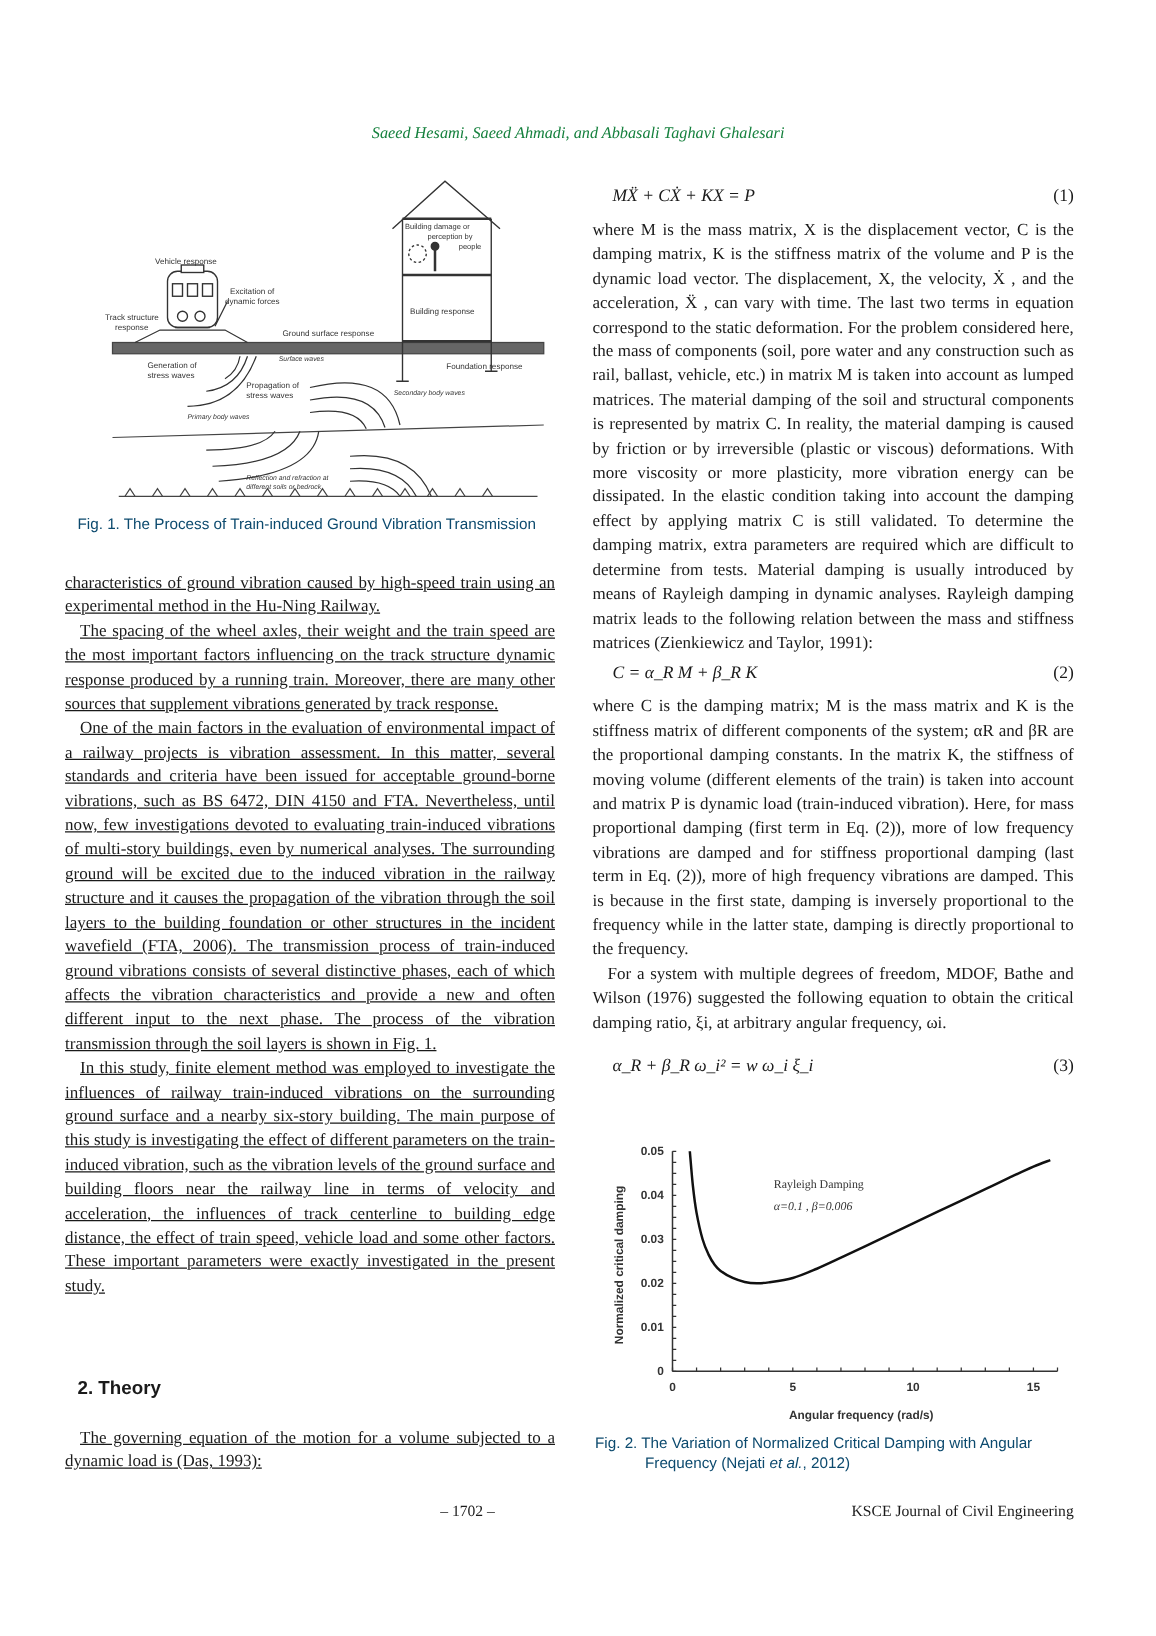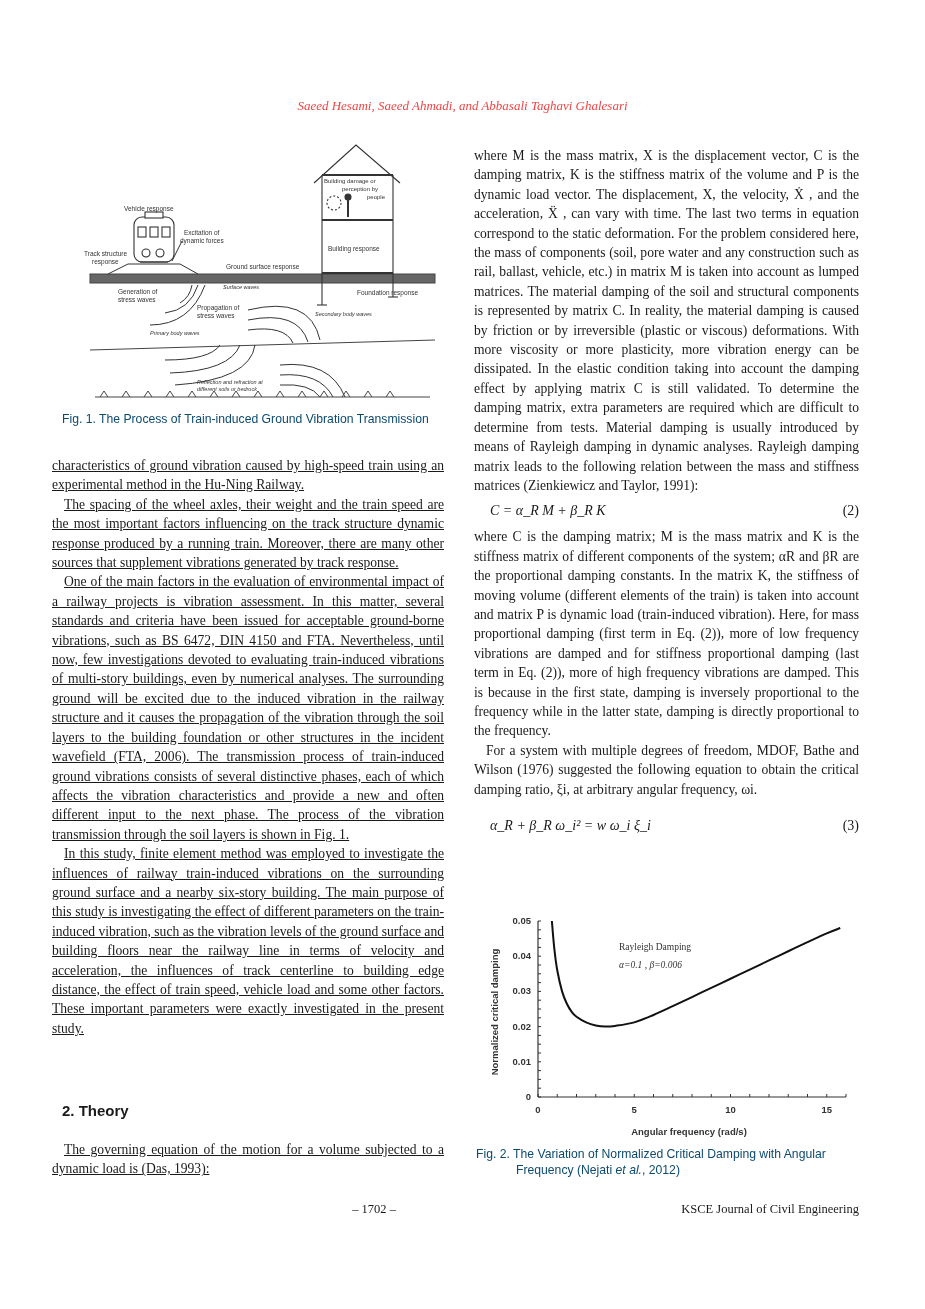--- a/index.html
+++ b/index.html
@@ -1,19 +1,19 @@
 <!DOCTYPE html>
 <html><head>
 <meta charset="utf-8">
 <style>
   html, body { margin:0; padding:0; background:#ffffff; }
   body { width:925px; height:1309px; position:relative; overflow:hidden; color:#1a1a1a;
          font-family:"Liberation Serif", serif; }
   .running-head { position:absolute; top:98px; left:0; width:925px; text-align:center;
-                  font-style:italic; font-size:13px; color:#ef4444; }
+                  font-style:italic; font-size:13px; color:#15803d; }
   .col { position:absolute; width:392px; font-size:13.6px; line-height:19.4px; text-align:justify; }
   .col-left { left:52px;text-decoration:underline; }
   .col-right { left:474px; width:385px; }
   p { margin:0; }
   p.indent { text-indent:12px; }
   .eq { position:relative; height:22px; font-style:italic; font-size:14px; margin:0 0 6px 0; }
   .eq .lhs { position:absolute; left:16px; top:2px; }
   .eq .num { position:absolute; right:0; top:2px; font-style:normal; }
   .caption { font-family:"Liberation Sans", sans-serif; font-size:12.2px; line-height:16px; color:#0c4a6e;
              padding-left:40px; text-indent:-40px; text-align:left; }
@@ -135,20 +135,24 @@
   <p class="indent">The spacing of the wheel axles, their weight and the train speed are the most important factors influencing on the track structure dynamic response produced by a running train. Moreover, there are many other sources that supplement vibrations generated by track response.</p>
   <p class="indent">One of the main factors in the evaluation of environmental impact of a railway projects is vibration assessment. In this matter, several standards and criteria have been issued for acceptable ground-borne vibrations, such as BS 6472, DIN 4150 and FTA. Nevertheless, until now, few investigations devoted to evaluating train-induced vibrations of multi-story buildings, even by numerical analyses. The surrounding ground will be excited due to the induced vibration in the railway structure and it causes the propagation of the vibration through the soil layers to the building foundation or other structures in the incident wavefield (FTA, 2006). The transmission process of train-induced ground vibrations consists of several distinctive phases, each of which affects the vibration characteristics and provide a new and often different input to the next phase. The process of the vibration transmission through the soil layers is shown in Fig. 1.</p>
   <p class="indent">In this study, finite element method was employed to investigate the influences of railway train-induced vibrations on the surrounding ground surface and a nearby six-story building. The main purpose of this study is investigating the effect of different parameters on the train-induced vibration, such as the vibration levels of the ground surface and building floors near the railway line in terms of velocity and acceleration, the influences of track centerline to building edge distance, the effect of train speed, vehicle load and some other factors. These important parameters were exactly investigated in the present study.</p>
 </div>
 <div style="position:absolute; left:62px; top:1102px;" class="section-title">2. Theory</div>
 <div class="col col-left" style="top:1140px;">
   <p class="indent">The governing equation of the motion for a volume subjected to a dynamic load is (Das, 1993):</p>
 </div>
 
 <div class="col col-right" style="top:146px;">
+  <div class="eq">
+    <span class="lhs">MẌ + CẊ + KX = P</span>
+    <span class="num">(1)</span>
+  </div>
   <p>where M is the mass matrix, X is the displacement vector, C is the damping matrix, K is the stiffness matrix of the volume and P is the dynamic load vector. The displacement, X, the velocity, Ẋ , and the acceleration, Ẍ , can vary with time. The last two terms in equation correspond to the static deformation. For the problem considered here, the mass of components (soil, pore water and any construction such as rail, ballast, vehicle, etc.) in matrix M is taken into account as lumped matrices. The material damping of the soil and structural components is represented by matrix C. In reality, the material damping is caused by friction or by irreversible (plastic or viscous) deformations. With more viscosity or more plasticity, more vibration energy can be dissipated. In the elastic condition taking into account the damping effect by applying matrix C is still validated. To determine the damping matrix, extra parameters are required which are difficult to determine from tests. Material damping is usually introduced by means of Rayleigh damping in dynamic analyses. Rayleigh damping matrix leads to the following relation between the mass and stiffness matrices (Zienkiewicz and Taylor, 1991):</p>
   <div class="eq" style="margin-top:4px;">
     <span class="lhs">C = α_R M + β_R K</span>
     <span class="num">(2)</span>
   </div>
   <p>where C is the damping matrix; M is the mass matrix and K is the stiffness matrix of different components of the system; αR and βR are the proportional damping constants. In the matrix K, the stiffness of moving volume (different elements of the train) is taken into account and matrix P is dynamic load (train-induced vibration). Here, for mass proportional damping (first term in Eq. (2)), more of low frequency vibrations are damped and for stiffness proportional damping (last term in Eq. (2)), more of high frequency vibrations are damped. This is because in the first state, damping is inversely proportional to the frequency while in the latter state, damping is directly proportional to the frequency.</p>
   <p class="indent">For a system with multiple degrees of freedom, MDOF, Bathe and Wilson (1976) suggested the following equation to obtain the critical damping ratio, ξi, at arbitrary angular frequency, ωi.</p>
   <div class="eq" style="margin-top:15px;">
     <span class="lhs">α_R + β_R ω_i² = w ω_i ξ_i</span>
     <span class="num">(3)</span>

